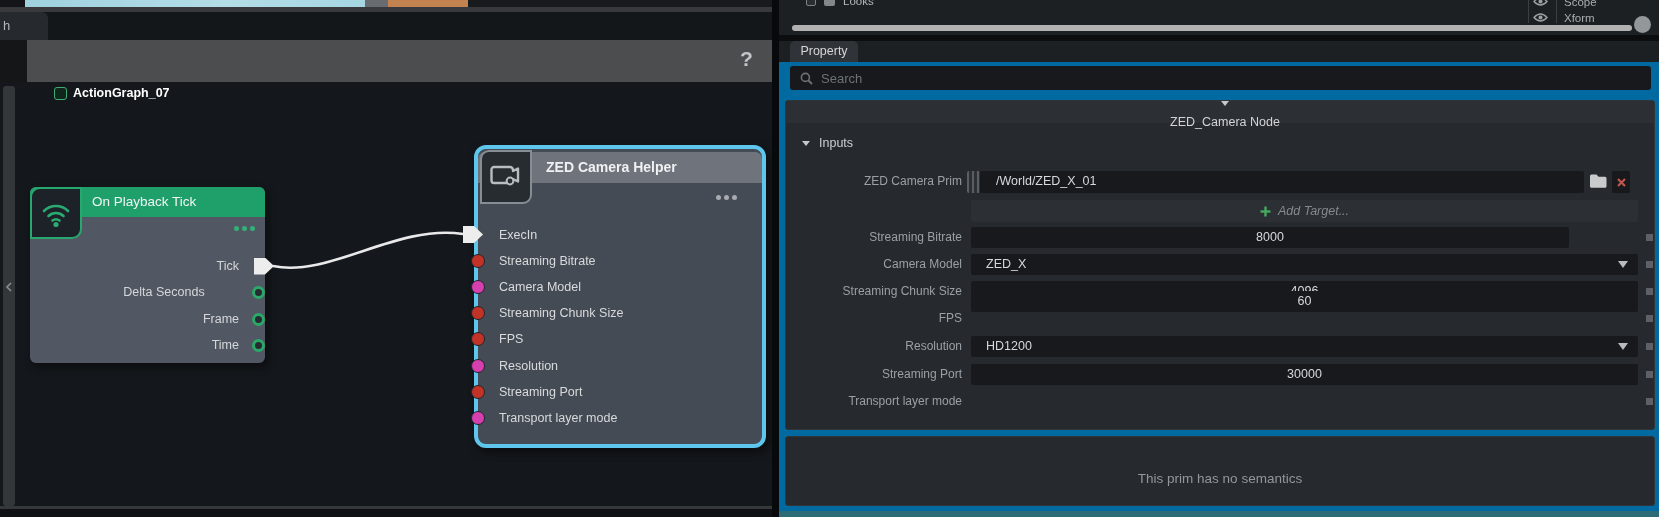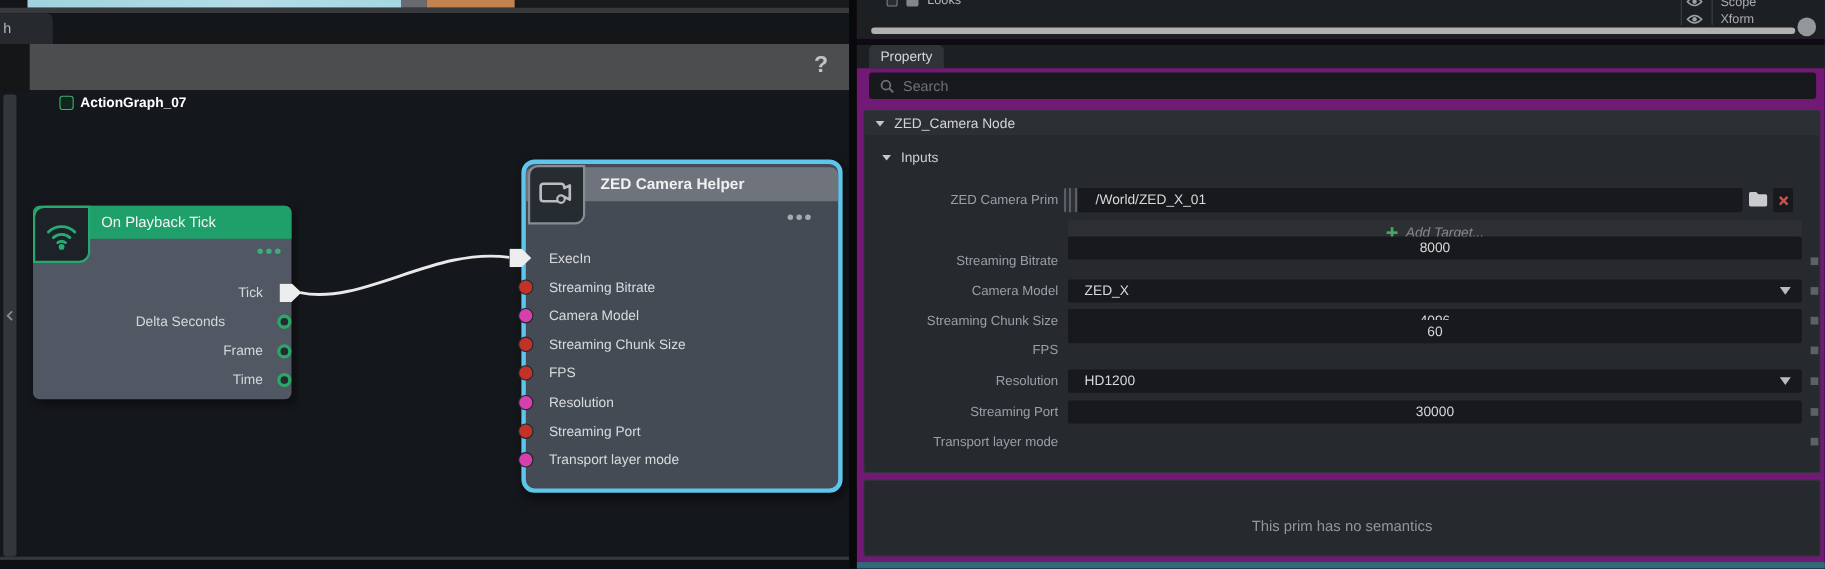--- a/index.html
+++ b/index.html
@@ -49,21 +49,21 @@
                border-radius:9px 0 9px 0;box-sizing:border-box;}
   .zed-dots{left:238px;top:46px;}
   .zed-dots i{background:#a7abb0;}
   .pin-label-l{color:#d8dadc;font-size:12.5px;height:16px;line-height:16px;}
   .cpin{width:14px;height:14px;border-radius:50%;box-sizing:border-box;border:1.5px solid #23262b;}
   .cpin.red{background:#c13227;}
   .cpin.mag{background:#d63fae;}
 
   
   .vgap{left:772px;top:0;width:7px;height:517px;background:#08090a;}
-  .prop-root{left:779px;top:0;width:880px;height:517px;background:#701a75;}
+  .prop-root{left:779px;top:0;width:880px;height:517px;background:#0369a1;}
   .stage{left:0;top:0;width:880px;height:35px;background:#1d2023;overflow:hidden;}
   .stage-row{height:15px;display:flex;align-items:center;gap:8px;color:#b4b7ba;font-size:11.5px;}
   .delta-icon{width:10px;height:10px;border:1.5px solid #7d8287;border-radius:2px;box-sizing:border-box;background:#2a2d31;}
   .mat-icon{width:11px;height:11px;background:#83878c;border-radius:2px;}
   .gp-icon{width:3px;height:11px;background:#58a55c;border-radius:1px;}
   .stage-div{top:0;width:1px;height:23px;background:#3b3f43;}
   .type-cell{color:#a9acb0;font-size:11.5px;}
   .eye svg{display:block;}
   .hthumb{left:13px;top:25px;width:840px;height:6px;background:#b1b1b1;border-radius:3px;}
   .hcap{left:855px;top:16px;width:17px;height:17px;border-radius:50%;background:#93979a;}
@@ -71,21 +71,21 @@
   .ptabrow{left:0;top:41px;width:880px;height:21px;background:#1d2023;}
   .ptab{left:11px;top:41px;width:68px;height:21px;background:#303438;border-radius:5px 5px 0 0;
         color:#d4d6d8;font-size:12.5px;text-align:center;line-height:21px;}
   .search{left:11px;top:66px;width:861px;height:24px;background:#17191c;border-radius:3px;
           display:flex;align-items:center;gap:8px;padding-left:10px;box-sizing:border-box;}
   .search .ph{color:#6d7276;font-size:13px;}
   .section{background:#26292e;border:1px solid #31353a;border-radius:3px;box-sizing:border-box;}
   .sec1{left:6px;top:100px;width:870px;height:330px;}
   .sec2{left:6px;top:436px;width:870px;height:70px;}
   .sec-header{display:flex;align-items:center;gap:9px;height:22px;padding-left:10px;background:#2c3035;
-              border-radius:3px 3px 0 0;color:#d2d4d6;font-size:12.5px;}
+              border-radius:3px 3px 0 0;color:#d2d4d6;font-size:12.5px;flex-direction:column;}
   .sub-header{display:flex;align-items:center;gap:9px;height:20px;color:#cdd0d2;font-size:12.5px;}
   .tri{width:0;height:0;border-left:4.5px solid transparent;border-right:4.5px solid transparent;
        border-top:5.5px solid #c6c9cb;}
   .plabel{left:21px;width:155px;text-align:right;color:#9aa0a5;font-size:12px;line-height:21px;height:21px;}
   .pfield{background:#17191c;border-radius:2px;color:#d6d8da;font-size:12.5px;line-height:21px;box-sizing:border-box;}
   .pfield.center{text-align:center;}
   .pfield.dd{padding-left:15px;}
   .dd-arrow{position:absolute;right:10px;top:7px;width:0;height:0;
             border-left:5.5px solid transparent;border-right:5.5px solid transparent;border-top:7px solid #b8bcc0;}
   .drag-handle{background:repeating-linear-gradient(90deg,#5a5f66 0 2px,#2c3034 2px 5px);border-radius:2px;}
@@ -264,21 +264,21 @@
 
       <div class="abs addtarget" style="left:185px;top:99px;width:667px;height:22px;font-style:italic;">
         <svg width="11" height="11" viewBox="0 0 11 11">
             <line x1="5.5" y1="0.5" x2="5.5" y2="10.5" stroke="#46a95f" stroke-width="2.4"></line>
             <line x1="0.5" y1="5.5" x2="10.5" y2="5.5" stroke="#46a95f" stroke-width="2.4"></line>
           </svg>
         <span class="txt">Add Target...</span>
       </div>
 
       <div class="abs plabel txt" style="top:126px;">Streaming Bitrate</div>
-      <div class="abs pfield center" style="left:185px;top:114px;width:667px;height:21px;"><span>8000</span></div>
+      <div class="abs pfield center" style="left:185px;top:126px;width:598px;height:21px;"><span>8000</span></div>
       <div class="abs mark" style="left:860px;top:133px;"></div>
 
       <div class="abs plabel txt" style="top:153px;">Camera Model</div>
       <div class="abs pfield dd" style="left:185px;top:153px;width:667px;height:21px;">
         <span class="txt">ZED_X</span>
         <span class="dd-arrow"></span>
       </div>
       <div class="abs mark" style="left:860px;top:160px;"></div>
 
       <div class="abs plabel txt" style="top:180px;">Streaming Chunk Size</div>

